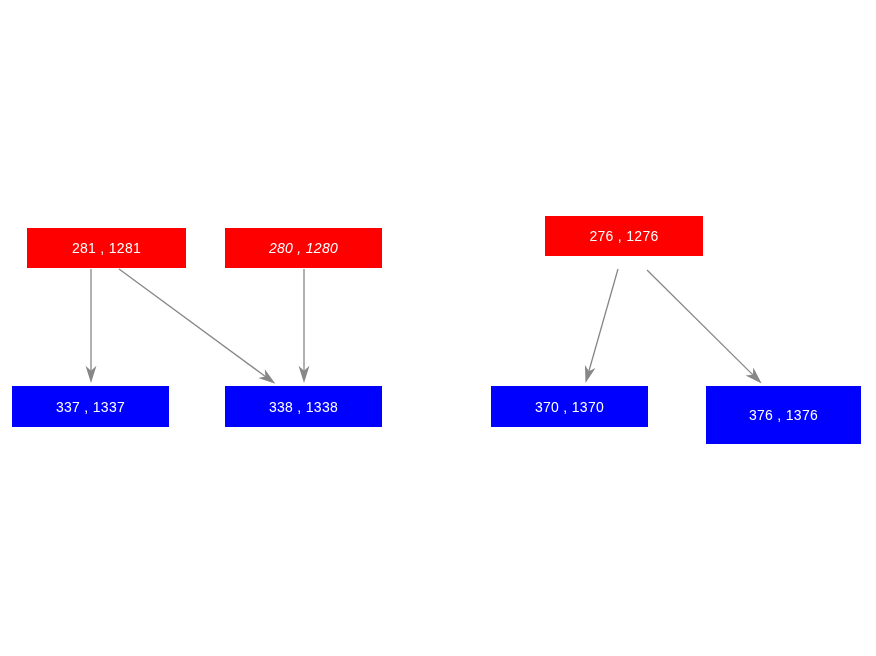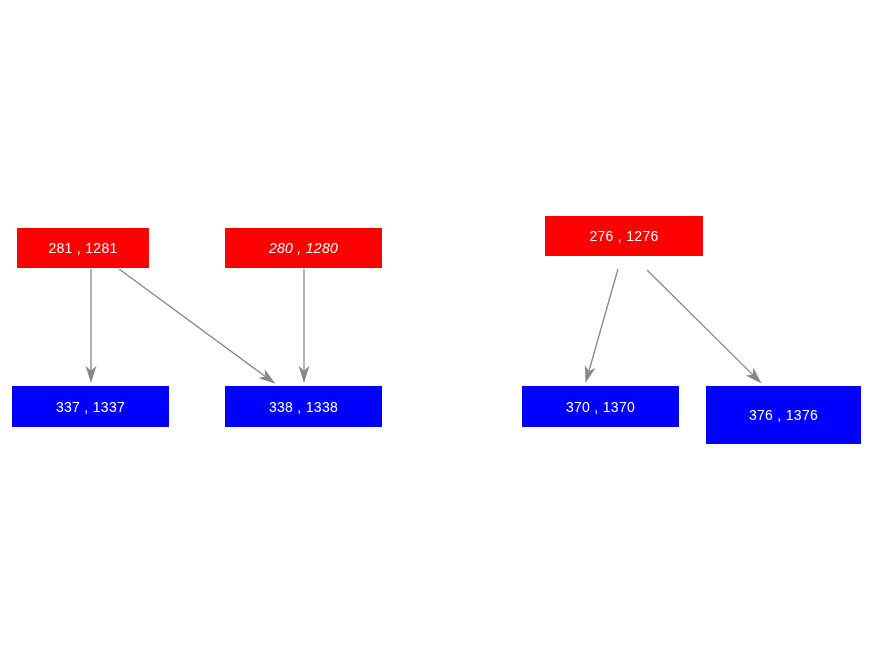--- a/index.html
+++ b/index.html
@@ -50,27 +50,27 @@
         <path class="edge-head" d="M10,3.5 L0,0.3 L2.8,3.5 L0,6.7 Z" style="fill: rgb(135, 135, 135);"></path>
       </marker>
     </defs>
     <line class="edge-line" x1="91" y1="269" x2="91" y2="371" marker-end="url(#arrowhead)" style="stroke: rgb(135, 135, 135);"></line>
     <line class="edge-line" x1="119" y1="269" x2="265.7" y2="376.7" marker-end="url(#arrowhead)" style="stroke: rgb(135, 135, 135);"></line>
     <line class="edge-line" x1="304" y1="269" x2="304" y2="371" marker-end="url(#arrowhead)" style="stroke: rgb(135, 135, 135);"></line>
     <line class="edge-line" x1="618" y1="269" x2="588.8" y2="371.5" marker-end="url(#arrowhead)" style="stroke: rgb(135, 135, 135);"></line>
     <line class="edge-line" x1="647" y1="270" x2="753.1" y2="375.1" marker-end="url(#arrowhead)" style="stroke: rgb(135, 135, 135);"></line>
   </svg>
 
-  <div class="node" style="left: 17px; top: 228px; width: 132px; height: 40px; background: rgb(255, 0, 0); color: rgb(255, 255, 255);">281 , 1281</div>
+  <div class="node" style="left: 27px; top: 228px; width: 159px; height: 40px; background: rgb(255, 0, 0); color: rgb(255, 255, 255);">281 , 1281</div>
 
   <div class="node" style="left: 225px; top: 228px; width: 157px; height: 40px; background: rgb(255, 0, 0); color: rgb(255, 255, 255); font-style: italic;">280 , 1280</div>
 
   <div class="node" style="left: 545px; top: 216px; width: 158px; height: 40px; background: rgb(255, 0, 0); color: rgb(255, 255, 255);">276 , 1276</div>
 
   <div class="node" style="left: 12px; top: 386px; width: 157px; height: 41px; background: rgb(0, 0, 255); color: rgb(255, 255, 255);">337 , 1337</div>
 
   <div class="node" style="left: 225px; top: 386px; width: 157px; height: 41px; background: rgb(0, 0, 255); color: rgb(255, 255, 255);">338 , 1338</div>
 
-  <div class="node" style="left: 491px; top: 386px; width: 157px; height: 41px; background: rgb(0, 0, 255); color: rgb(255, 255, 255); margin-left: 31px;">370 , 1370</div>
+  <div class="node" style="left: 491px; top: 386px; width: 157px; height: 41px; background: rgb(0, 0, 255); color: rgb(255, 255, 255);">370 , 1370</div>
 
   <div class="node" style="left: 706px; top: 386px; width: 155px; height: 58px; background: rgb(0, 0, 255); color: rgb(255, 255, 255);">376 , 1376</div>
 
 </div>
 
 </body></html>

